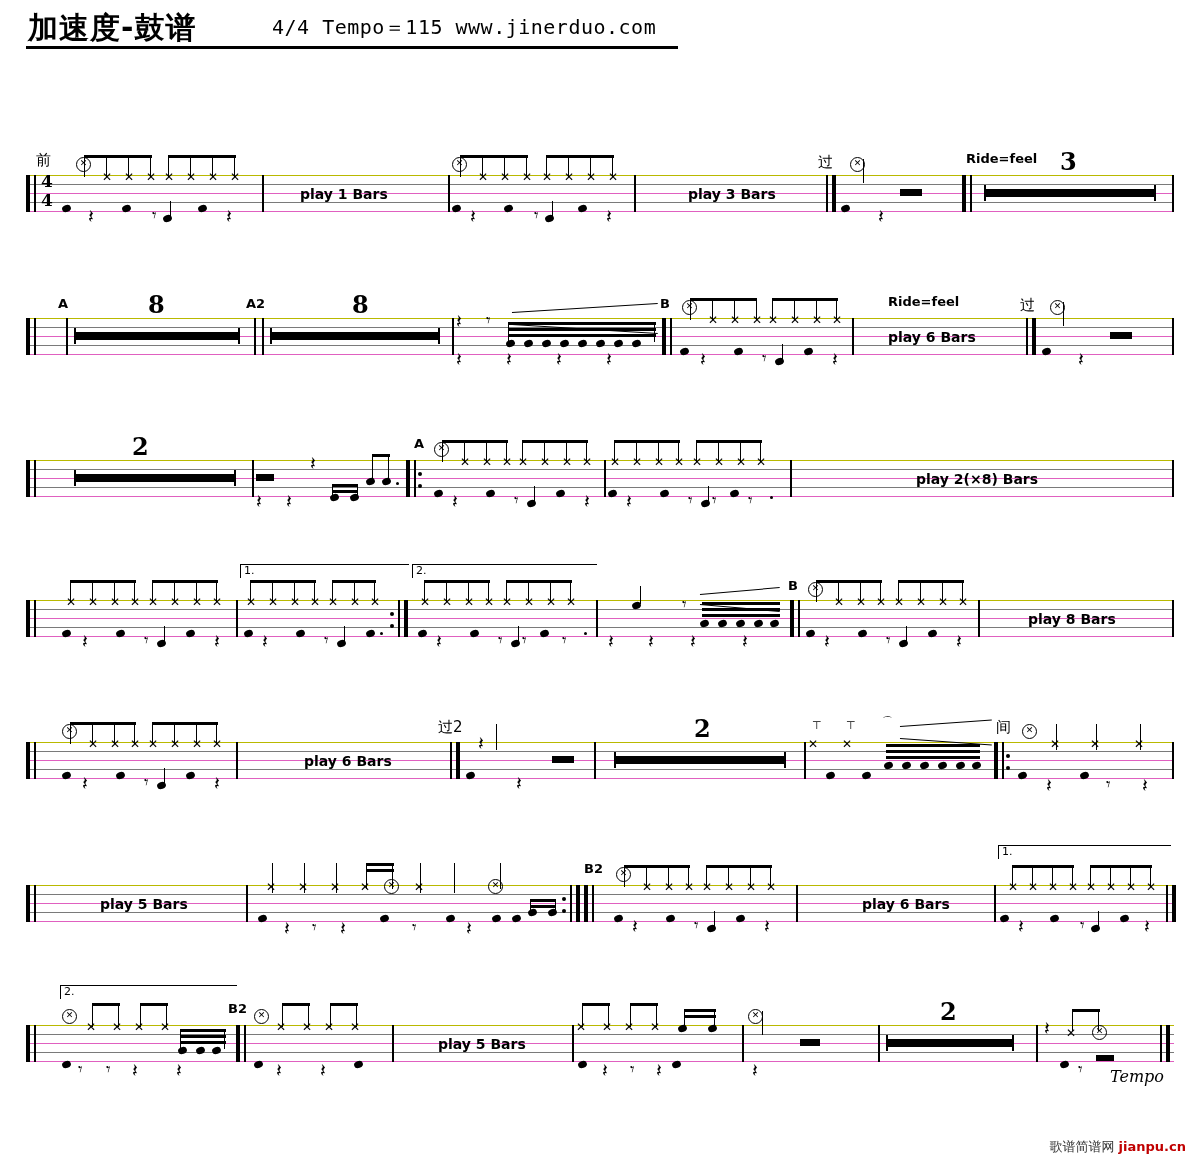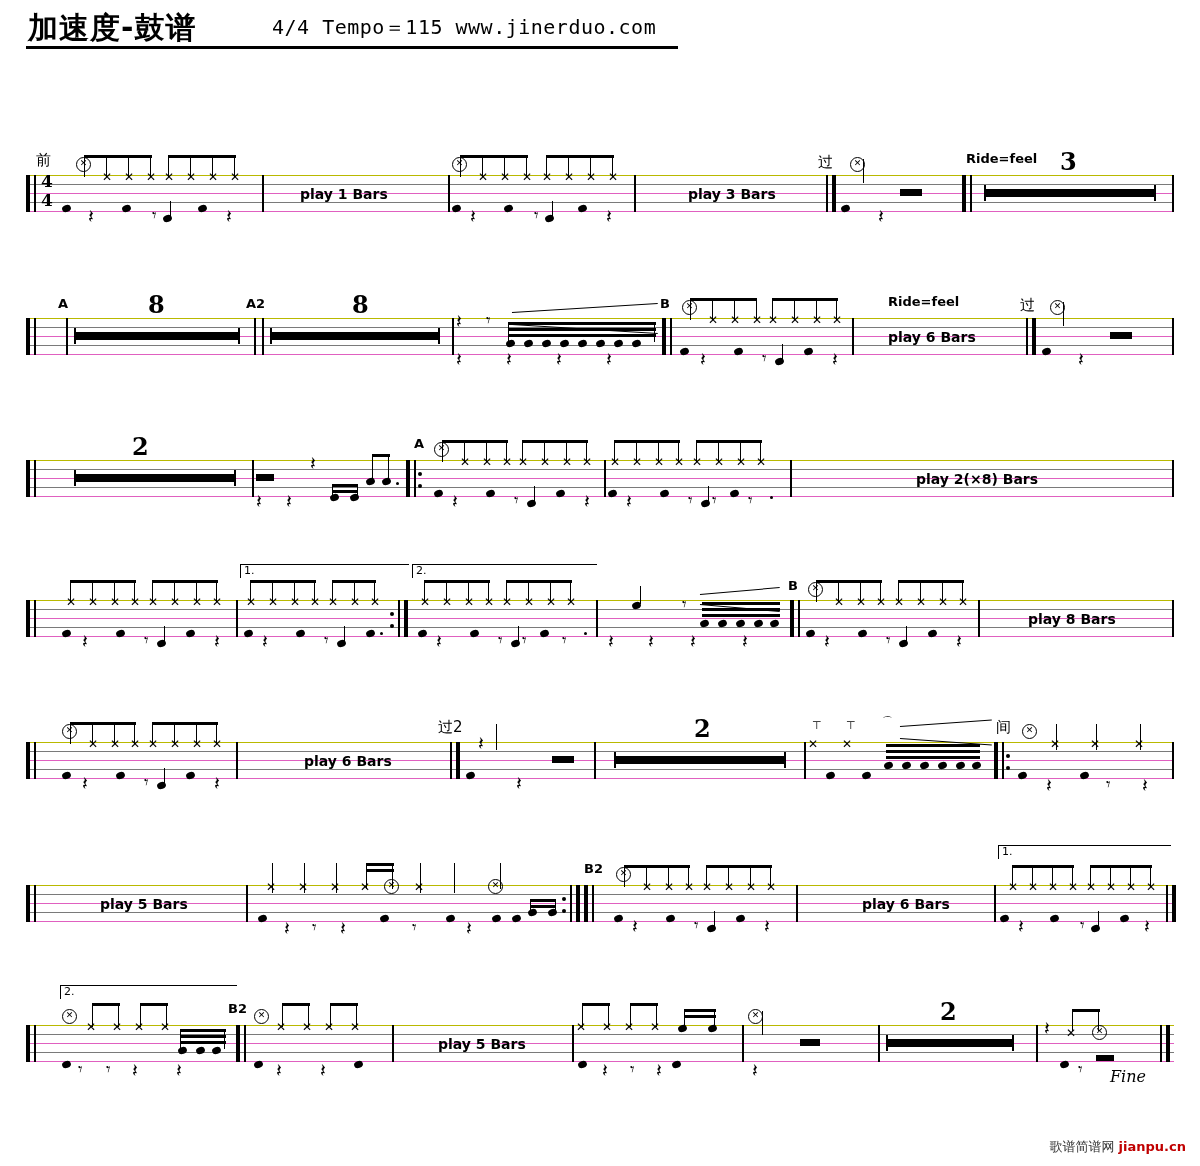--- a/index.html
+++ b/index.html
@@ -857,19 +857,19 @@
   <div class="beam" style="left:1072px;top:-16px;width:28px;"></div>
   <div class="stem" style="left:1072px;top:-16px;height:22px;"></div>
   <div class="stem" style="left:1098px;top:-16px;height:22px;"></div>
   <div class="nhx" style="left:1066px;top:2px;">✕</div>
   <div class="circx" style="left:1092px;top:0px;">✕</div>
   <div class="nh" style="left:1060px;top:36px;"></div>
   <div class="rest8" style="left:1078px;top:36px;">𝄾</div>
   <div class="multirest" style="left:1096px;top:30px;width:18px;height:6px;"></div>
   <div class="bl thin" style="left:1160px;"></div>
   <div class="bl thick" style="left:1166px;"></div>
-  <div class="fine" style="left:1110px;top:42px;">Fine</div>
+  <div class="fine" style="left:1110px;top:42px;">Tempo</div>
 </div>
 
 <div class="footer-badge">
   <span class="cn">歌谱简谱网</span>
   <span class="dom">jianpu.cn</span>
 </div>
 
 </body></html>

